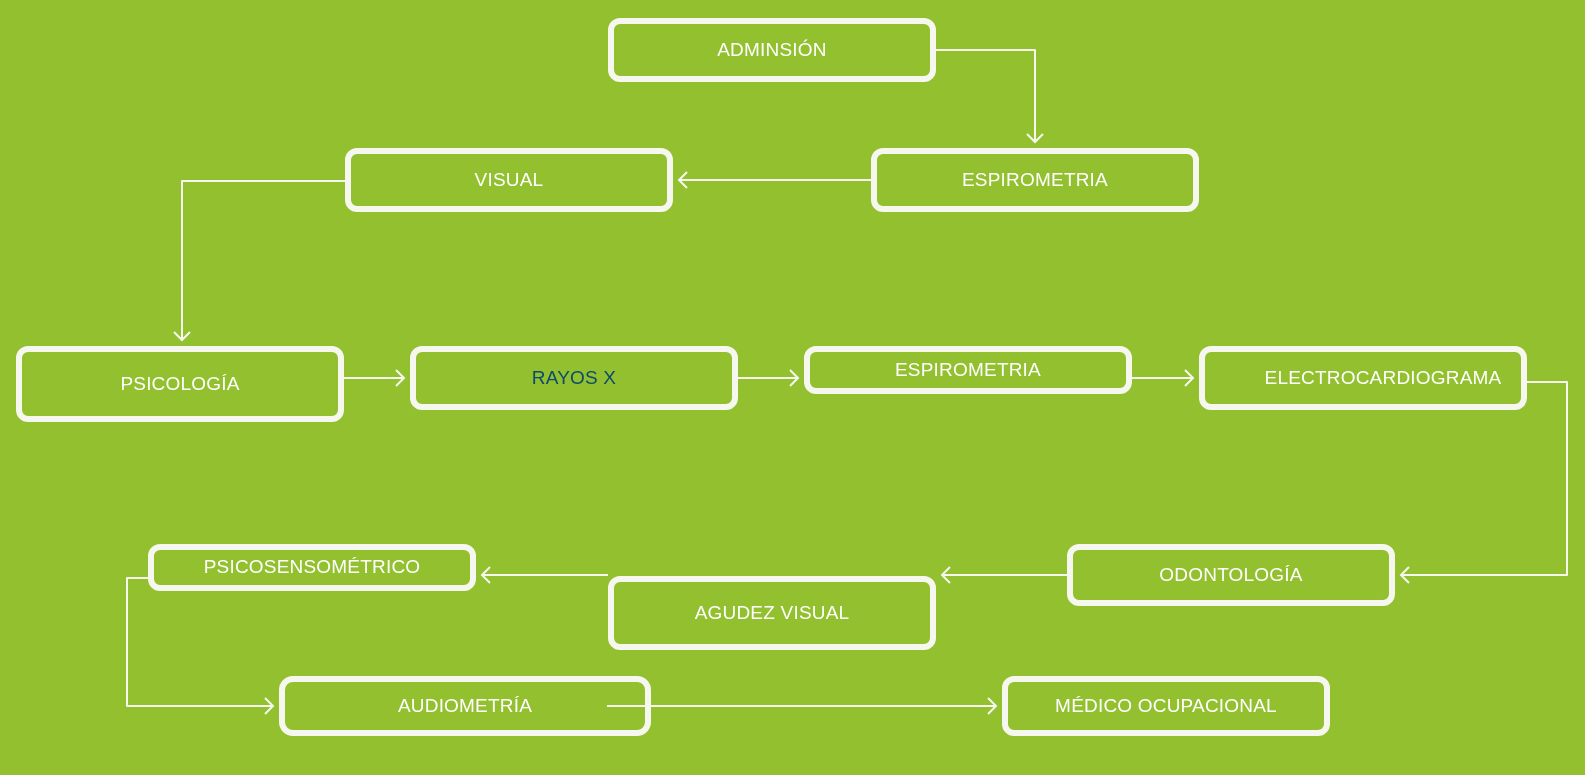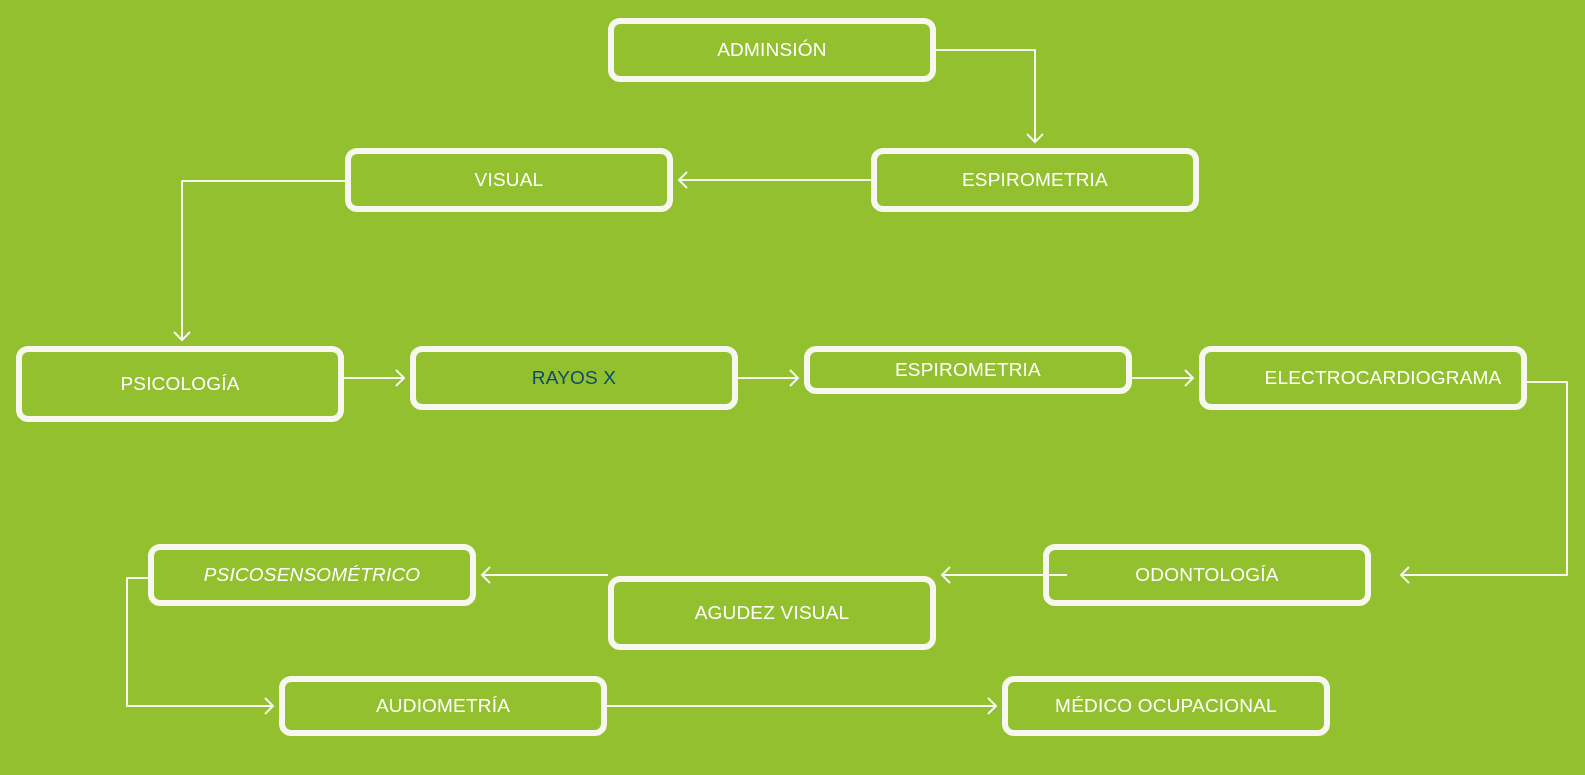--- a/index.html
+++ b/index.html
@@ -116,30 +116,30 @@
       </div>
       <div class="node" style="left: 410px; top: 346px; width: 328px; height: 64px; border-color: rgb(246, 248, 239);">
         <span class="node-label" style="color: #0c4a6e;">RAYOS X</span>
       </div>
       <div class="node" style="left: 804px; top: 346px; width: 328px; height: 48px; border-color: rgb(246, 248, 239);">
         <span class="node-label" style="color: rgb(255, 255, 255);">ESPIROMETRIA</span>
       </div>
       <div class="node" style="left: 1199px; top: 346px; width: 328px; height: 64px; border-color: rgb(246, 248, 239); padding-left: 40px;">
         <span class="node-label" style="color: rgb(255, 255, 255);">ELECTROCARDIOGRAMA</span>
       </div>
-      <div class="node" style="left: 148px; top: 544px; width: 328px; height: 62px; border-color: rgb(246, 248, 239); font-style: italic;">
+      <div class="node" style="left: 148px; top: 544px; width: 328px; height: 47px; border-color: rgb(246, 248, 239);">
         <span class="node-label" style="color: rgb(255, 255, 255);">PSICOSENSOMÉTRICO</span>
       </div>
       <div class="node" style="left: 608px; top: 544px; width: 328px; height: 74px; border-color: rgb(246, 248, 239); margin-top: 32px;">
         <span class="node-label" style="color: rgb(255, 255, 255);">AGUDEZ VISUAL</span>
       </div>
-      <div class="node" style="left: 1043px; top: 544px; width: 328px; height: 62px; border-color: rgb(246, 248, 239);">
+      <div class="node" style="left: 1067px; top: 544px; width: 328px; height: 62px; border-color: rgb(246, 248, 239);">
         <span class="node-label" style="color: rgb(255, 255, 255);">ODONTOLOGÍA</span>
       </div>
-      <div class="node" style="left: 279px; top: 676px; width: 328px; height: 60px; border-color: rgb(246, 248, 239);">
+      <div class="node" style="left: 279px; top: 676px; width: 372px; height: 60px; border-color: rgb(246, 248, 239); border-radius: 14px;">
         <span class="node-label" style="color: rgb(255, 255, 255);">AUDIOMETRÍA</span>
       </div>
       <div class="node" style="left: 1002px; top: 676px; width: 328px; height: 60px; border-color: rgb(246, 248, 239);">
         <span class="node-label" style="color: rgb(255, 255, 255); text-align: right;">MÉDICO OCUPACIONAL</span>
       </div>
     </div>
 
 </div>
 
 </body></html>

